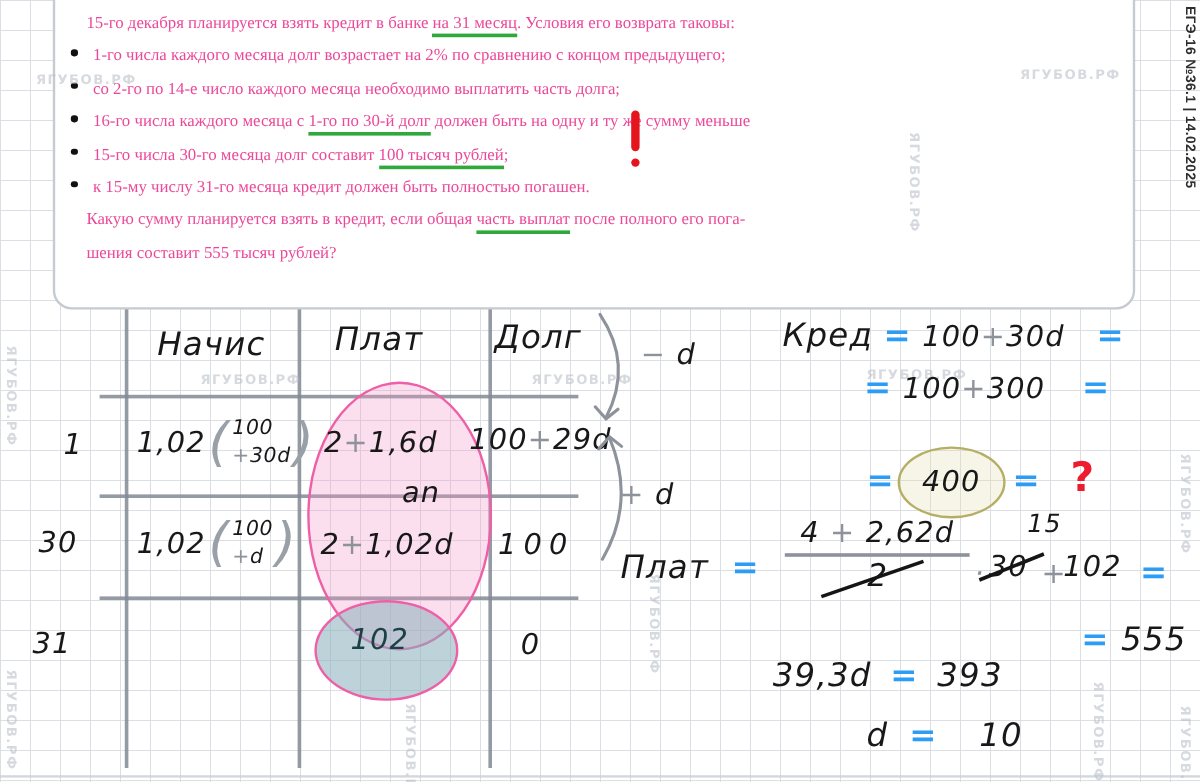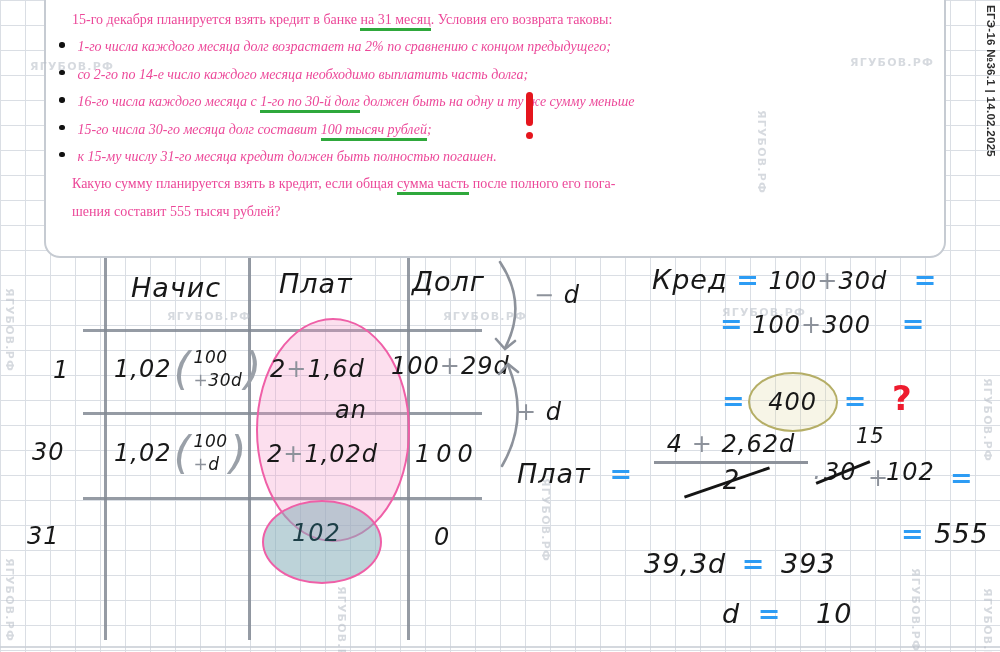--- a/index.html
+++ b/index.html
@@ -11,21 +11,21 @@
   .tline{position:absolute;background:rgba(130,137,148,0.85);z-index:1;}
   .tline.v{width:3px;}
   .tline.h{height:3px;}
   .bline{position:absolute;left:0;top:646px;width:1000px;height:2px;background:#c9ced6;opacity:.8;}
   
   .card{position:absolute;left:44px;top:-16px;width:898px;height:270px;background:#fff;
     border:2px solid #c6cbd2;border-radius:16px;z-index:1;}
   .ptext{position:absolute;left:0;top:20px;right:10px;font-size:14px;color:#ec4899;margin-left:13px;}
   .pl{height:27.4px;line-height:27.4px;white-space:nowrap;}
   .l-main{padding-left:13px;}
-  .l-bullet{font-style:italic;}
+  .l-bullet{}
   .l-cont{padding-left:50px;}
   .bdot{display:inline-block;width:5.5px;height:5.5px;background:#111;border-radius:50%;
     margin-right:13px;vertical-align:3.5px;}
   .gu{border-bottom:3.2px solid #2fa83c;padding-bottom:1px;}
   
   .excl{position:absolute;z-index:4;}
   .excl-bar{width:7px;height:34px;background:#e5151d;border-radius:3.5px;}
   .excl-dot{width:7px;height:7px;background:#e5151d;border-radius:50%;margin-top:6px;}
   
   .hw{position:absolute;font-family:"DejaVu Sans",sans-serif;font-style:italic;font-size:24px;
@@ -85,21 +85,21 @@
   <div class="bline"></div>
 
   <div class="card">
     <div class="ptext">
       <div class="pl l-main"><span>15-го декабря планируется взять кредит в банке </span><span class="gu">на 31 месяц</span><span>. Условия его возврата таковы:</span></div>
       <div class="pl l-bullet"><span class="bdot"></span><span>1-го числа каждого месяца долг возрастает на 2% по сравнению с концом предыдущего;</span></div>
       <div class="pl l-bullet"><span class="bdot"></span><span>со 2-го по 14-е число каждого месяца необходимо выплатить часть долга;</span></div>
       <div class="pl l-bullet"><span class="bdot"></span><span>16-го числа каждого месяца с </span><span class="gu">1-го по 30-й долг</span><span> должен быть на одну и ту же сумму меньше</span></div>
       <div class="pl l-bullet"><span class="bdot"></span><span>15-го числа 30-го месяца долг составит </span><span class="gu">100 тысяч рублей</span><span>;</span></div>
       <div class="pl l-bullet"><span class="bdot"></span><span>к 15-му числу 31-го месяца кредит должен быть полностью погашен.</span></div>
-      <div class="pl l-main"><span>Какую сумму планируется взять в кредит, если общая </span><span class="gu">сумма часть</span><span> после полного его пога-</span></div>
+      <div class="pl l-main"><span>Какую сумму планируется взять в кредит, если общая </span><span class="gu">часть выплат</span><span> после полного его пога-</span></div>
       <div class="pl l-main"><span>шения составит 555 тысяч рублей?</span></div>
     </div>
   </div>
 
   <div class="excl" style="left:526px;top:92px">
     <div class="excl-bar"></div>
     <div class="excl-dot"></div>
   </div>
 
   <div class="wm" style="left:30px;top:60px">ЯГУБОВ.РФ</div>

